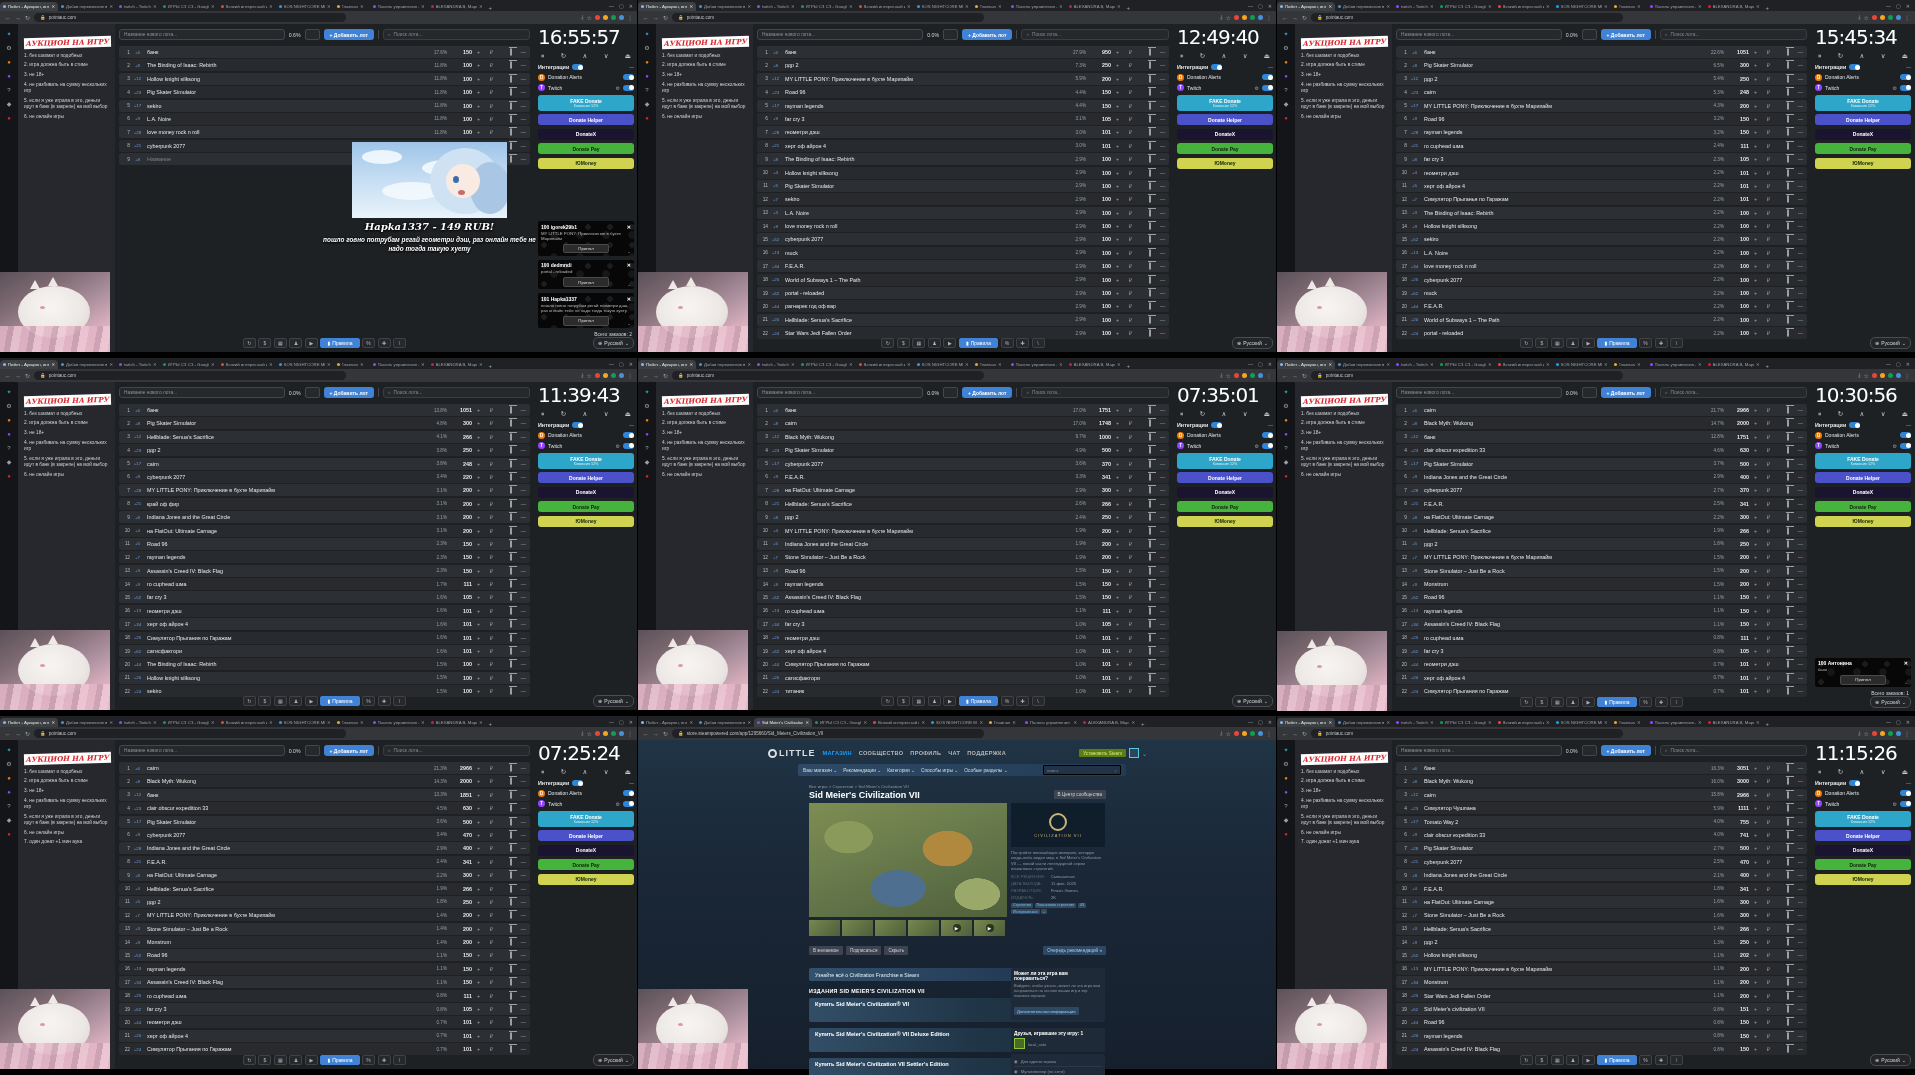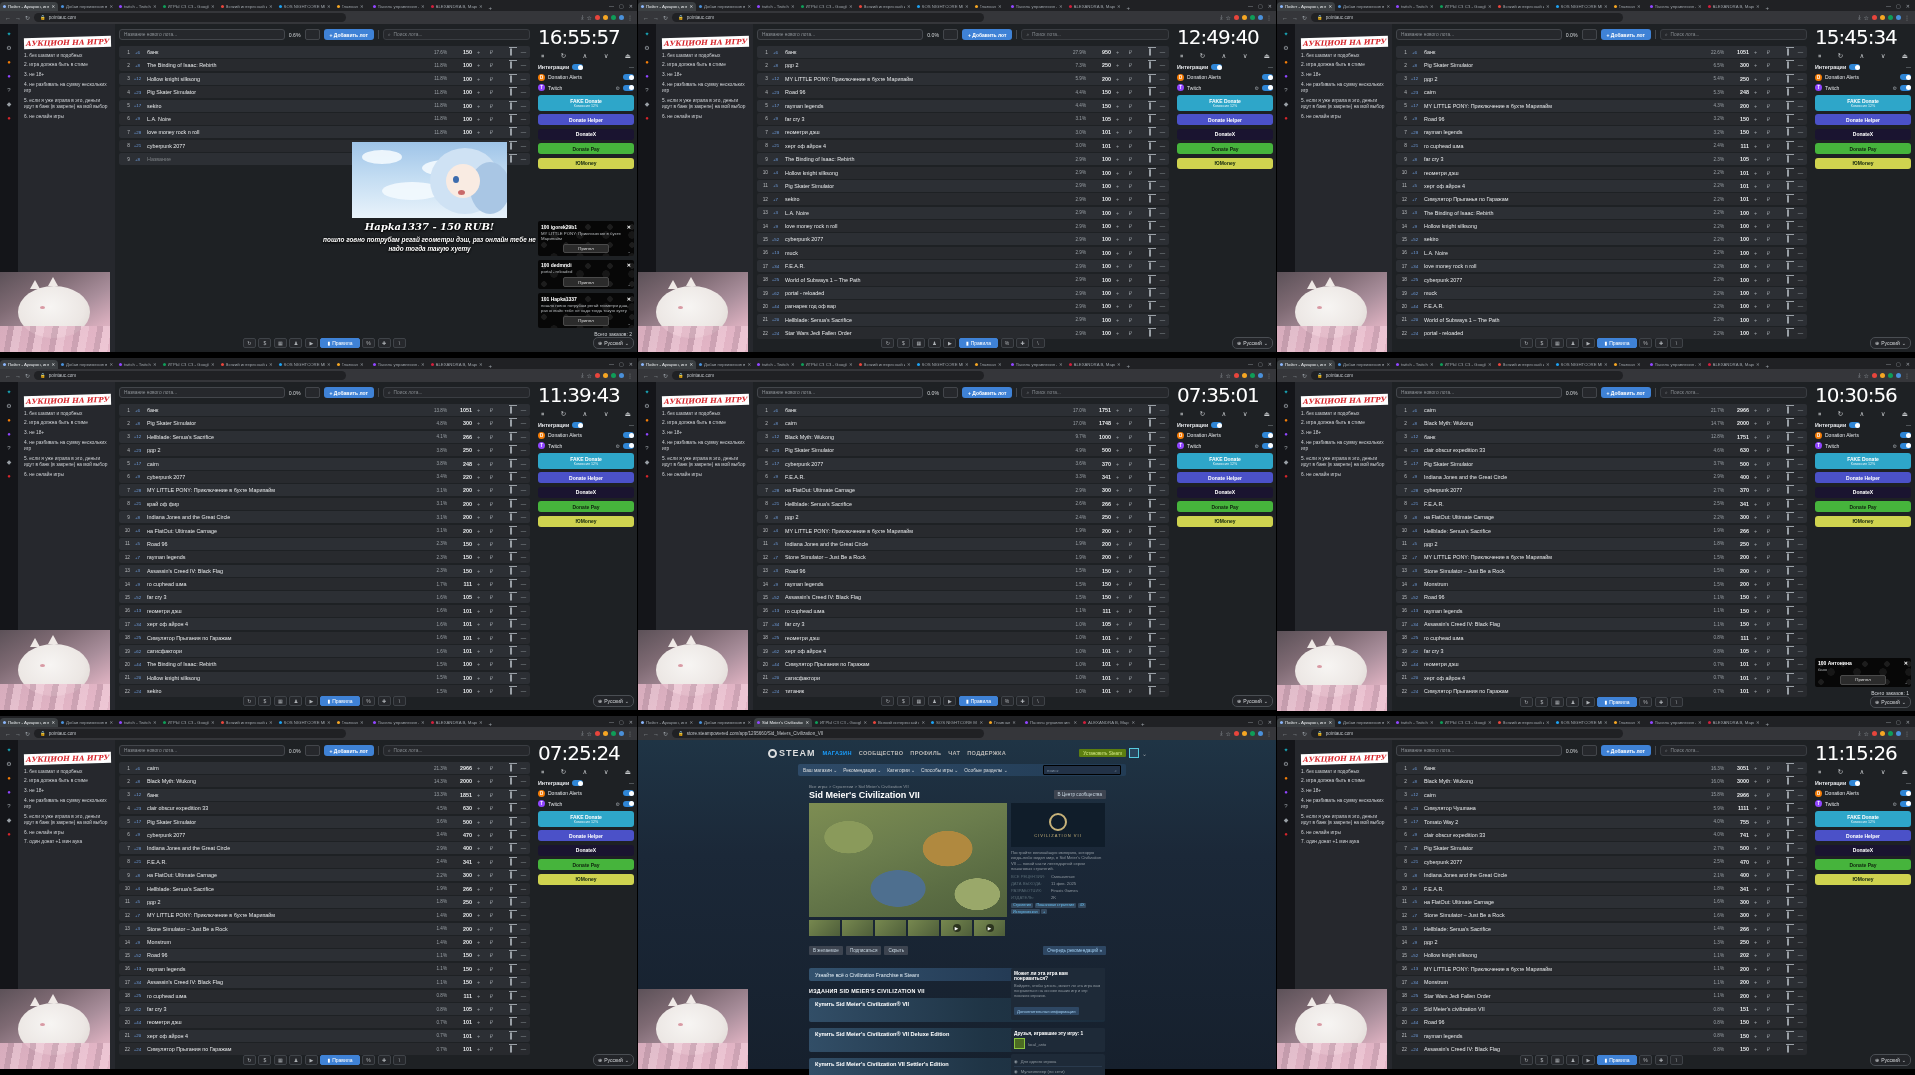--- a/index.html
+++ b/index.html
@@ -482,21 +482,21 @@
       <div class="ovimg">
         <div class="cloud" style="left: 10px; top: 8px; width: 40px; height: 14px; position: absolute;"></div>
         <div class="cloud" style="left: 70px; top: 18px; width: 50px; height: 16px; position: absolute;"></div>
         <div class="cloud" style="left: 30px; top: 40px; width: 60px; height: 18px; position: absolute;"></div>
         <div class="hair" style="left: 78px; top: 6px; width: 70px; height: 66px; position: absolute;"></div>
         <div class="hair2" style="left: 118px; top: 20px; width: 40px; height: 52px; position: absolute;"></div>
         <div class="face" style="left: 94px; top: 22px; width: 34px; height: 34px; position: absolute;"></div>
         <div class="eye" style="left: 101px; top: 34px; width: 6px; height: 7px; position: absolute;"></div>
         <div class="mouth" style="left: 106px; top: 48px; width: 7px; height: 5px; position: absolute;"></div>
       </div>
-      <div class="ovtitle">Hapka1337 - 150 RUB!</div>
+      <div class="ovtitle">Hapka1337 - 149 RUB!</div>
       <div class="ovmsg">пошло говно потрубам регай геометри дэш, раз онлайн тебе не надо тогда такую хуету</div>
     </div>
     <div class="tile" style="left: 638px; top: 0px; width: 639px; height: 358px; position: absolute;">
       <div class="tabbar">
         <div class="tab active">
           <span class="fav" style="background: rgb(138, 180, 248);"></span>
           <span class="tlabel">Пойнт - Аукцион, интера...</span>
           <span>✕</span>
         </div>
         <div class="tab">
@@ -3183,21 +3183,21 @@
           <span class="xdot" style="background: rgb(245, 166, 35);"></span>
           <span class="xdot" style="background: rgb(15, 157, 88);"></span>
           <span class="xdot" style="background: rgb(74, 144, 217);"></span>
           <span class="navg">⋮</span>
         </div>
       </div>
       <div class="steam">
         <div class="sheader">
           <div class="slogo">
             <span class="svalve"></span>
-            <span>STEAM</span>
+            <span>LITTLE</span>
           </div>
           <span class="snav on">МАГАЗИН</span>
           <span class="snav">СООБЩЕСТВО</span>
           <span class="snav">ПРОФИЛЬ</span>
           <span class="snav">ЧАТ</span>
           <span class="snav">ПОДДЕРЖКА</span>
           <div class="sh-right">
             <span class="sgreen">Установить Steam</span>
             <span class="savatar"></span>
             <span class="navg">⌄</span>

